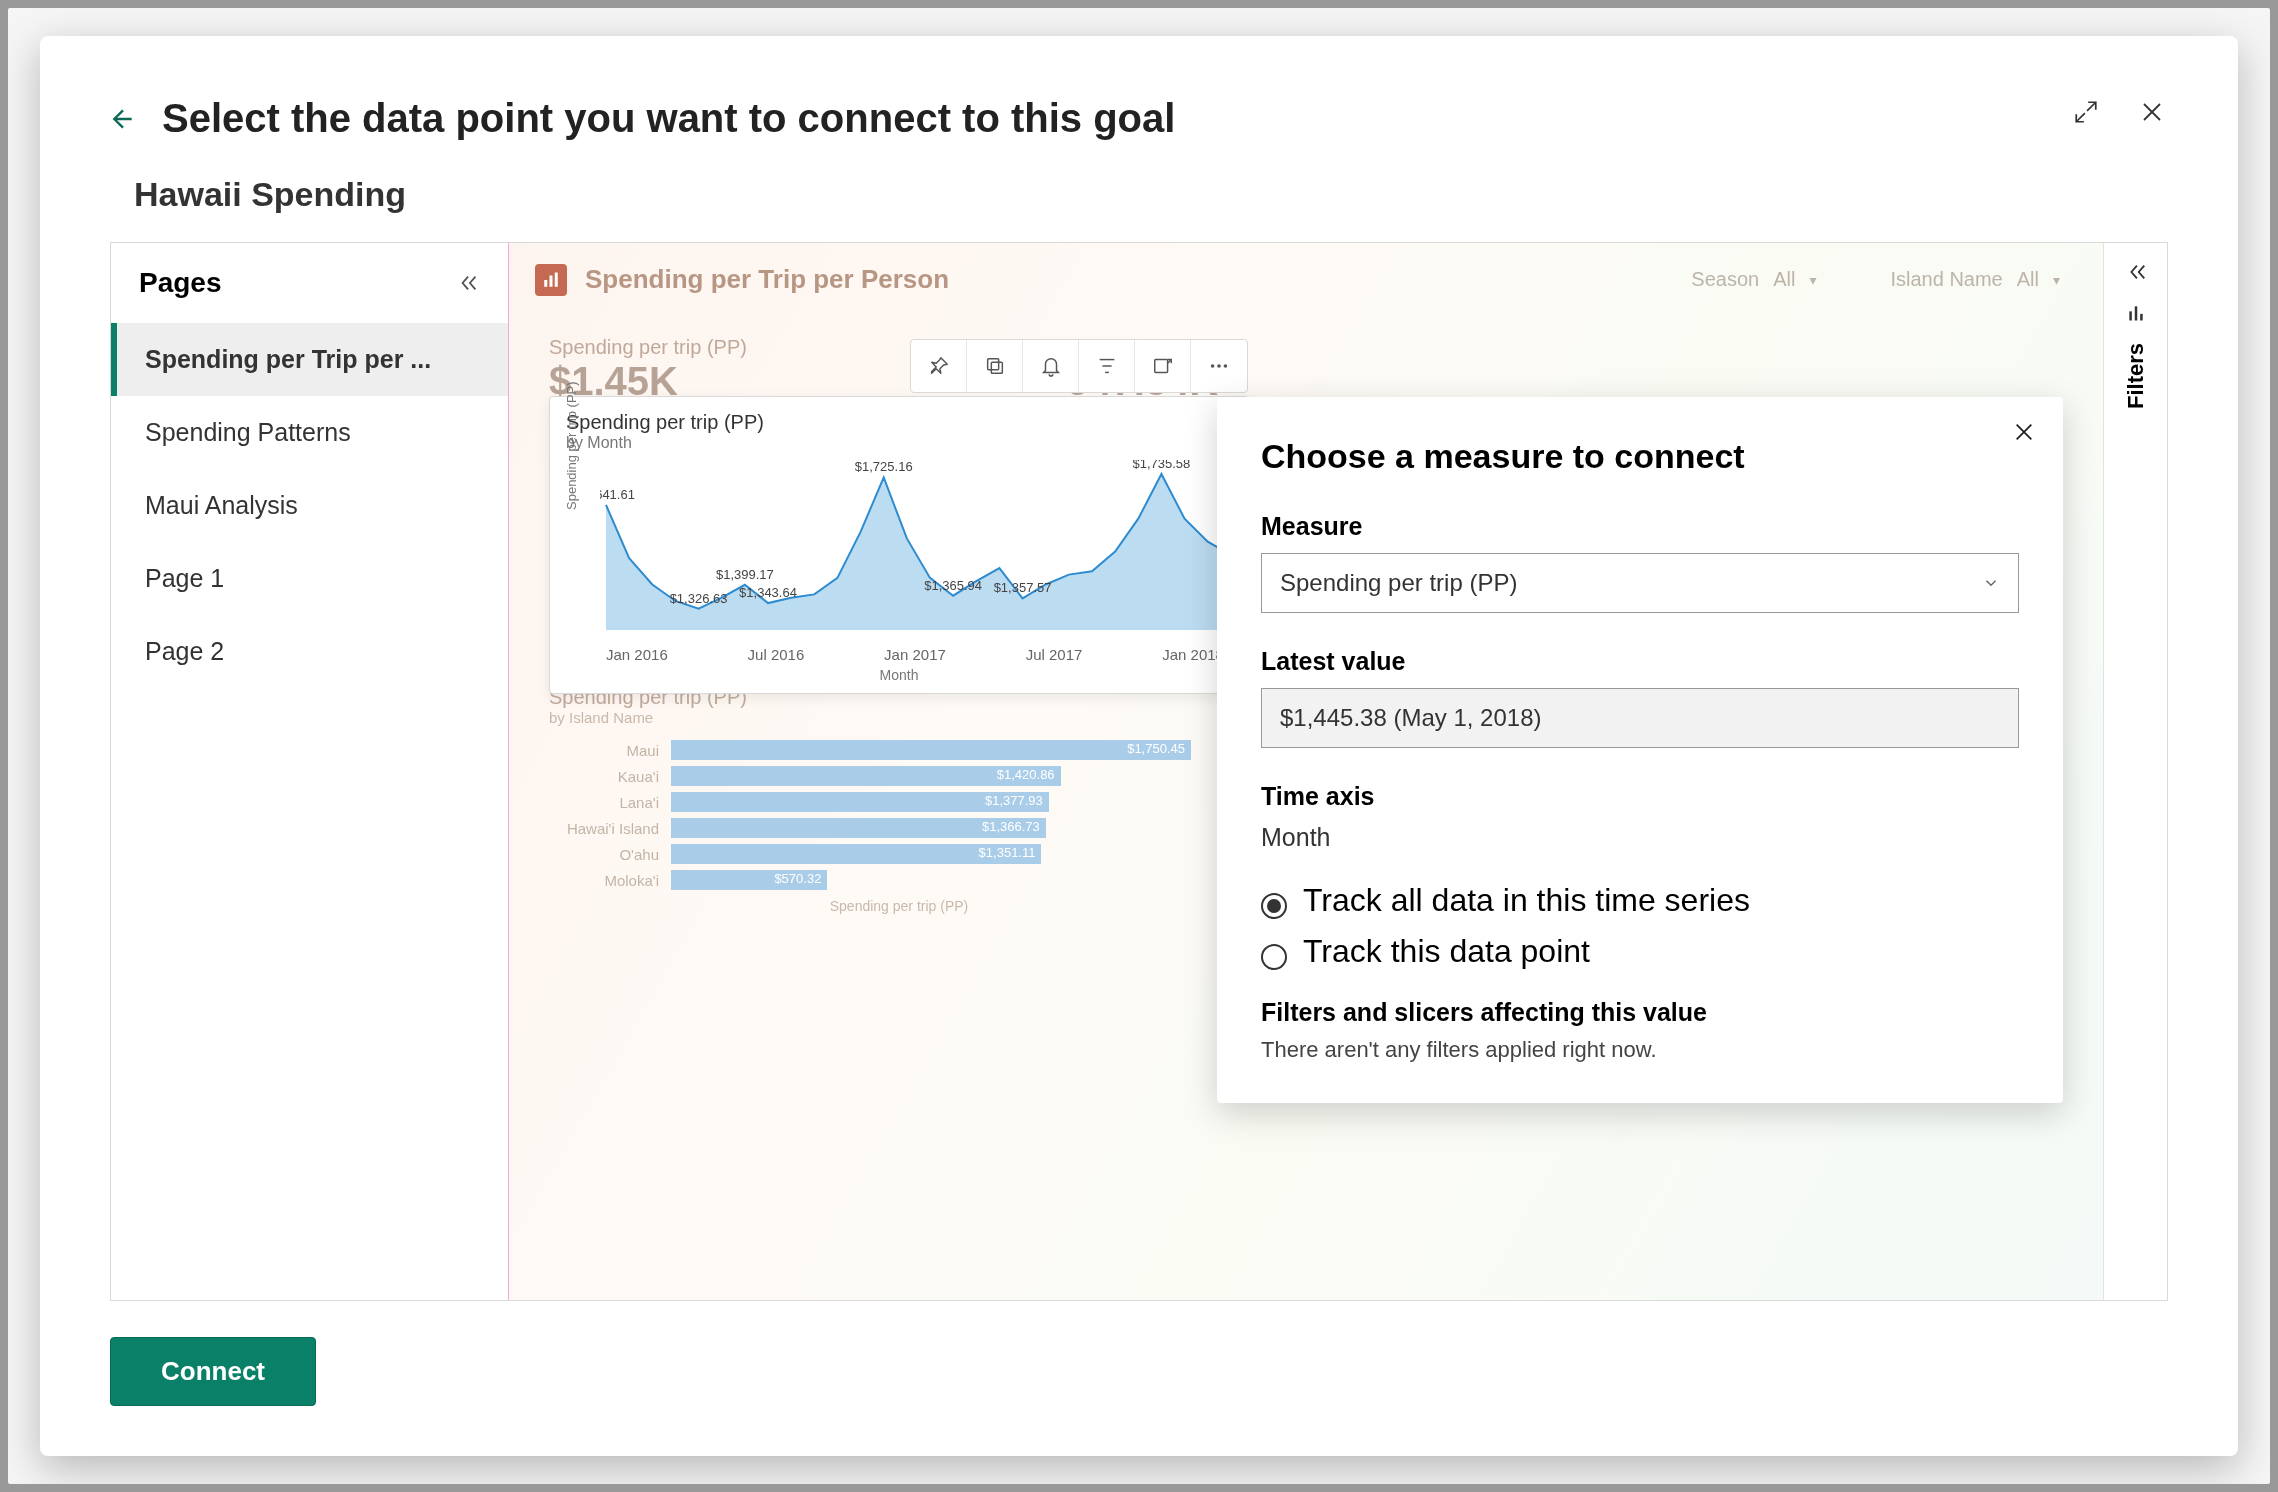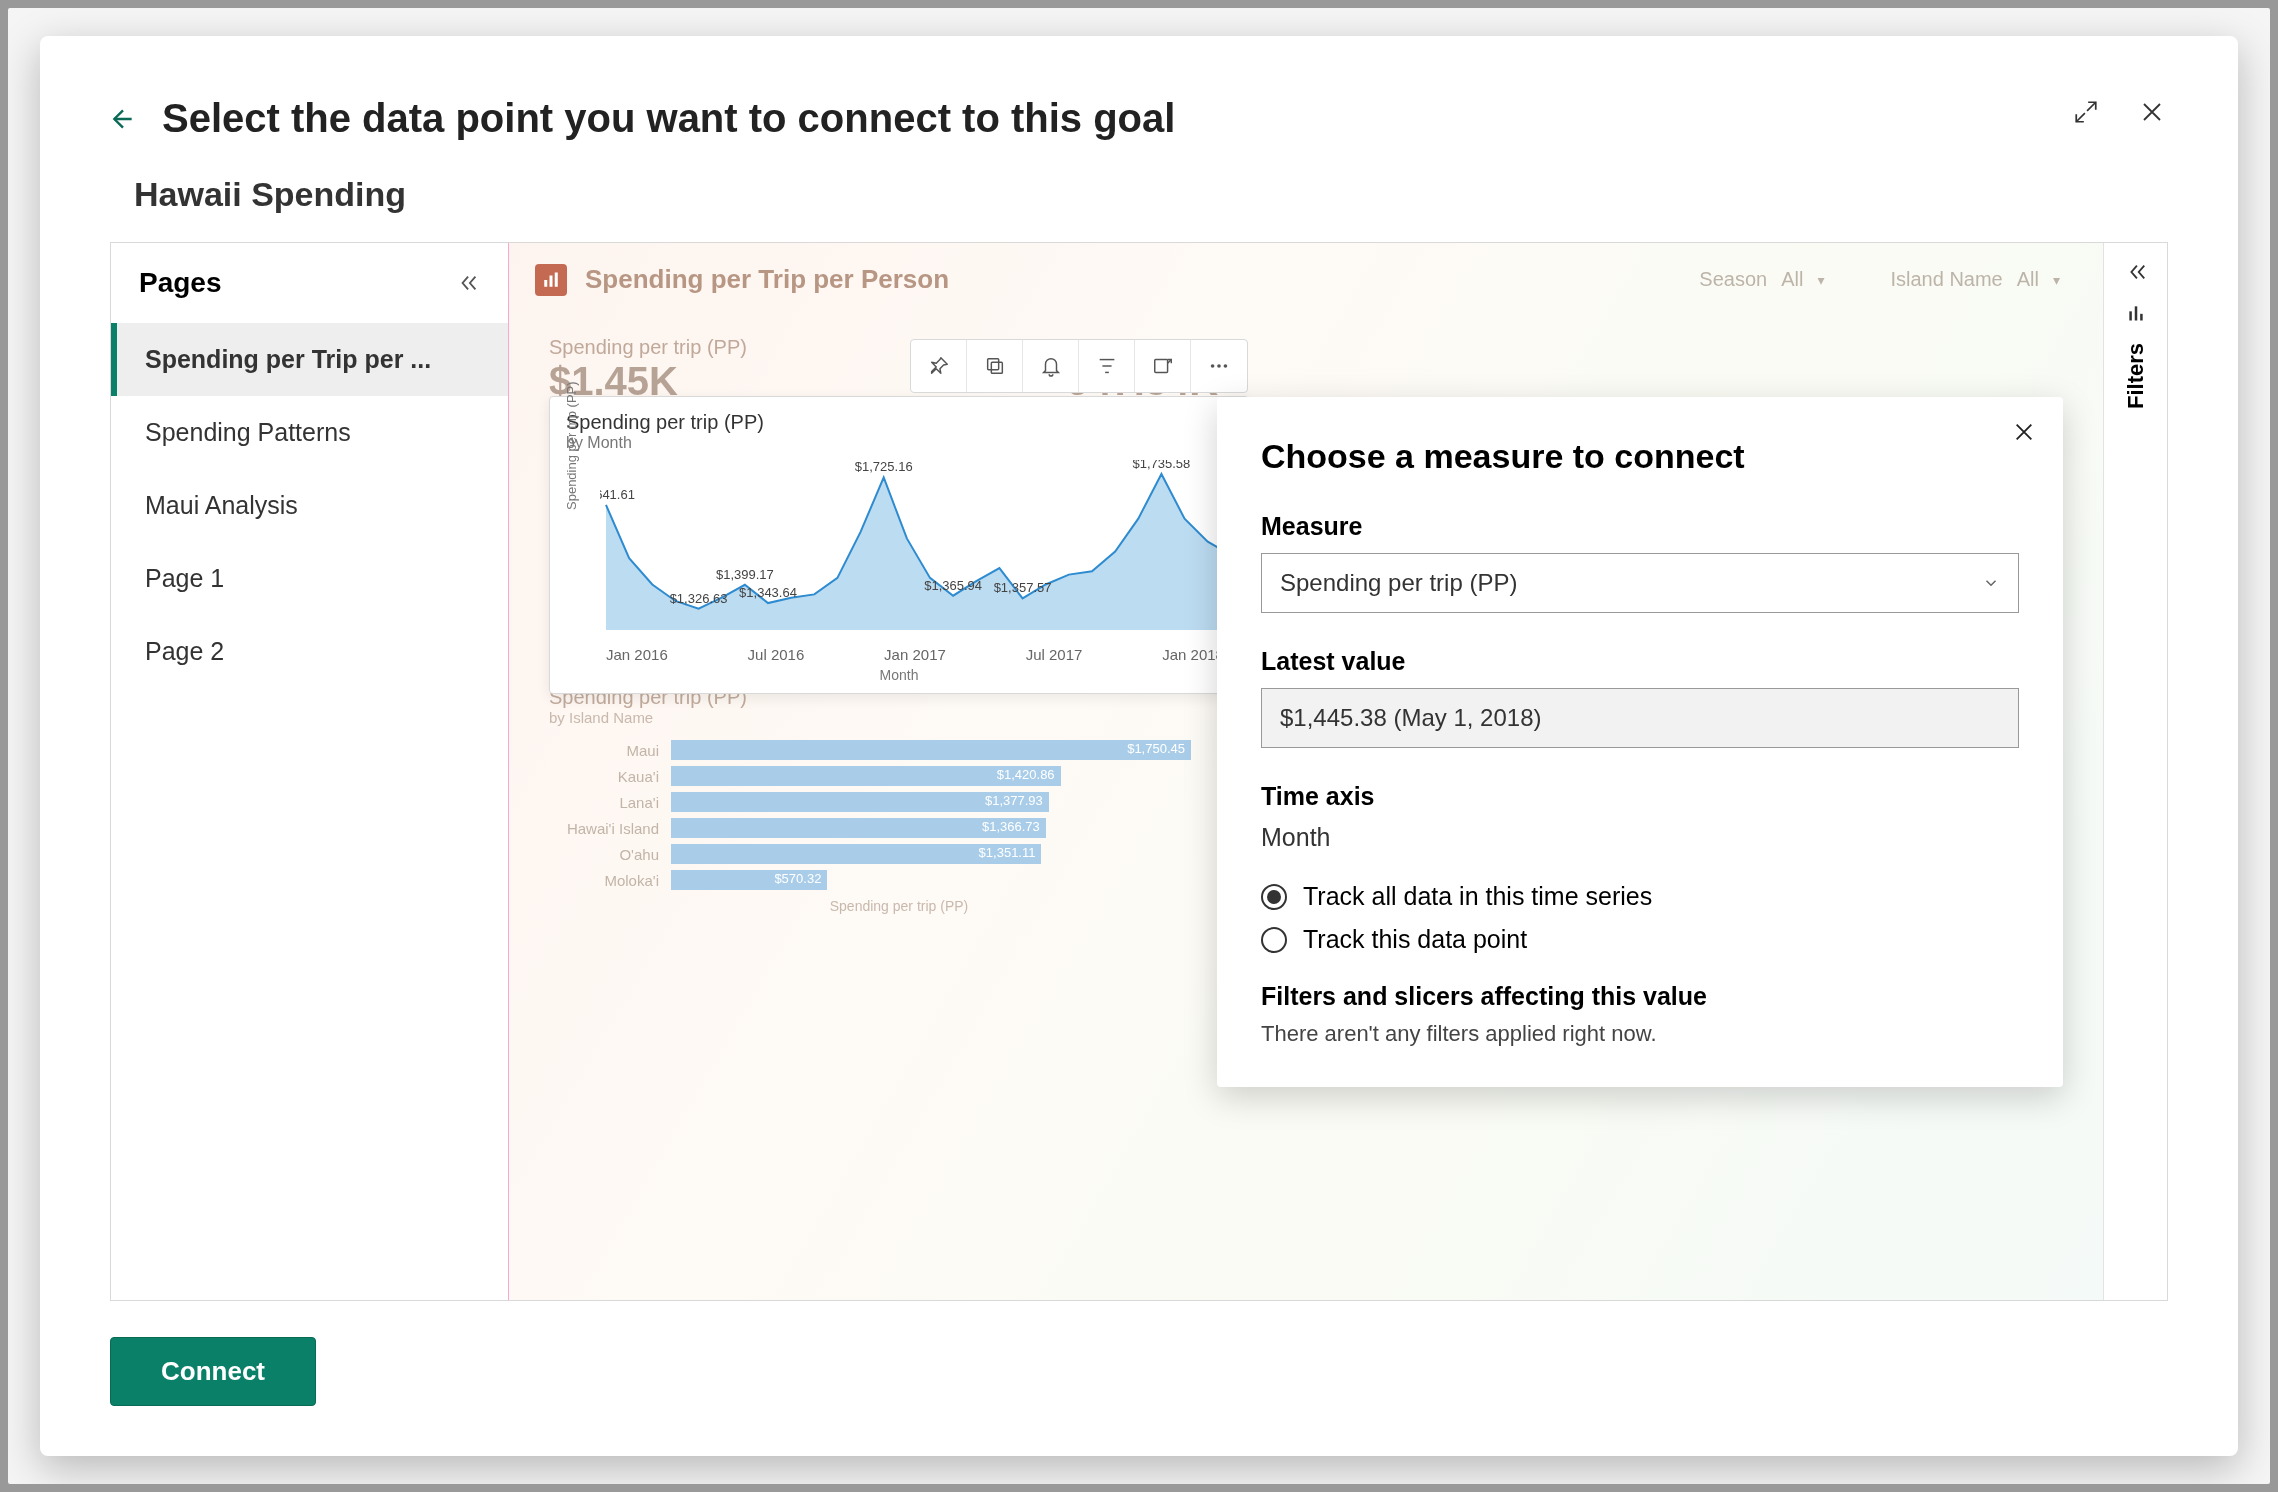--- a/index.html
+++ b/index.html
@@ -20,21 +20,21 @@
   .pages-pane { width: 398px; border-right: 1px solid #f9a8d4; background: #fff; }
   .pages-header { display: flex; justify-content: space-between; align-items: center; padding: 24px 28px; font-size: 28px; font-weight: 600; }
   .chevrons { color: #555; cursor: pointer; }
   .page-item { padding: 22px 28px; font-size: 25px; color: #333; cursor: pointer; border-left: 6px solid transparent; white-space: nowrap; overflow: hidden; text-overflow: ellipsis; }
   .page-item.active { background: #eeeeee; border-left-color: #098067; font-weight: 600; }
   .canvas { flex: 1; position: relative; background: linear-gradient(120deg,#fbe7dc 0%,#fdf4ea 35%,#f3f6e7 65%,#e7f3ef 100%); }
   .canvas-overlay { position:absolute; inset:0; background: rgba(255,255,255,.55); }
   .canvas-header { position: relative; display:flex; align-items:center; padding: 18px 26px; gap: 18px; }
   .chart-icon { width: 32px; height: 32px; background:#c56a52; border-radius:4px; display:flex; align-items:center; justify-content:center; color:#fff; }
   .canvas-title { font-size: 26px; font-weight: 600; color: #b89684; }
-  .canvas-slicers { margin-left: auto; display:flex; gap: 32px; color:#bdb4a9; font-size: 20px; }
+  .canvas-slicers { margin-left: auto; display:flex; gap: 40px; color:#bdb4a9; font-size: 20px; }
   .slicer { display:flex; align-items:center; gap:14px; border:1px solid rgba(0,0,0,0); padding:6px 16px; }
   .slicer .caret { font-size:14px; }
   .canvas-body { position:relative; padding: 20px 40px; }
   .kpi-row { display:flex; gap: 320px; }
   .kpi-label { font-size: 20px; color:#c0a99a; }
   .kpi-val { font-size: 40px; color:#b7a395; font-weight:600; }
   .chart-card {
     position:absolute; left: 40px; top: 80px; width: 700px; background:#fff;
     border:1px solid #d9d9d9; border-radius:4px; box-shadow: 0 4px 14px rgba(0,0,0,.08);
     padding: 14px 16px 10px 16px; z-index: 5;
@@ -64,21 +64,21 @@
   .measure-panel {
     position:absolute; right: 40px; top: 154px; width: 846px; background:#fff;
     box-shadow: 0 10px 34px rgba(0,0,0,.18); border-radius:4px; padding: 40px 44px; z-index:10;
   }
   .mp-close { position:absolute; top:24px; right:28px; cursor:pointer; font-size:24px; }
   .mp-title { font-size: 34px; font-weight:600; margin-bottom: 36px; }
   .mp-label { font-size: 25px; font-weight:600; margin-bottom: 12px; }
   .mp-select { border:1px solid #999; height:60px; display:flex; align-items:center; justify-content:space-between; padding:0 18px; font-size:24px; color:#333; margin-bottom:34px; cursor:pointer; }
   .mp-readonly { border:1px solid #999; background:#f2f2f2; height:60px; display:flex; align-items:center; padding:0 18px; font-size:24px; color:#333; margin-bottom:34px; }
   .mp-val { font-size:25px; color:#333; margin-bottom:30px; }
-  .radio-row { display:flex; align-items:center; gap:16px; font-size:25px; margin-bottom:14px; cursor:pointer; }
+  .radio-row { display:flex; align-items:flex-end; gap:16px; font-size:32px; margin-bottom:14px; cursor:pointer; }
   .radio { width:26px; height:26px; border:2px solid #333; border-radius:50%; display:flex; align-items:center; justify-content:center; }
   .radio.sel::after { content:""; width:14px; height:14px; background:#333; border-radius:50%; }
   .mp-filters-h { font-size:25px; font-weight:600; margin-top:28px; margin-bottom:10px; }
   .mp-filters-t { font-size:22px; color:#444; }
 
   .connect-btn { margin-top: 36px; align-self:flex-start; background:#098067; color:#fff; font-size:26px; font-weight:600; padding: 18px 50px; border:1px solid #076b55; border-radius:4px; cursor:pointer; }
 
   svg { display:block; }
   .data-label { font-size:13px; fill:#444; }
 </style>

